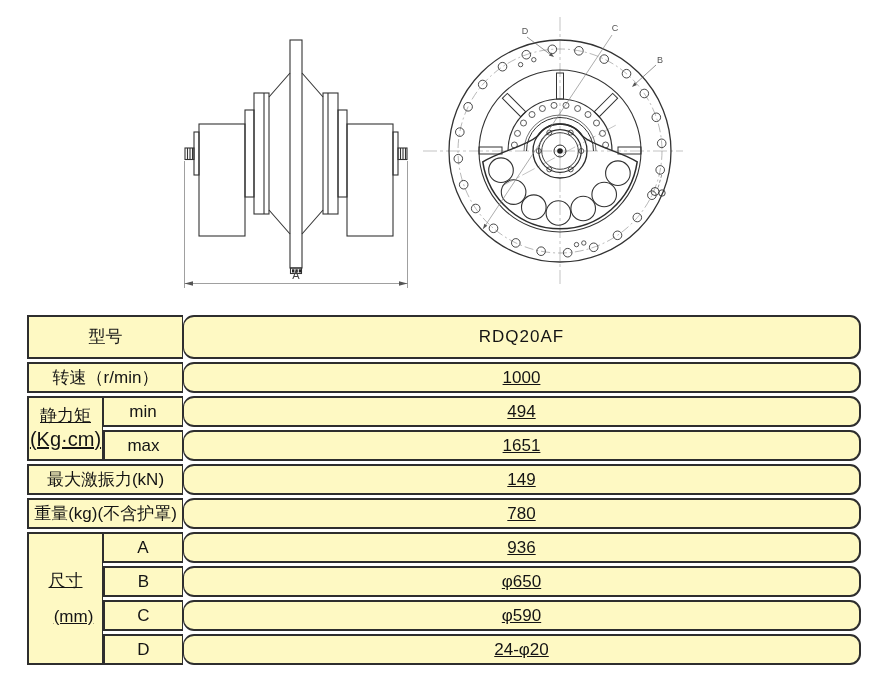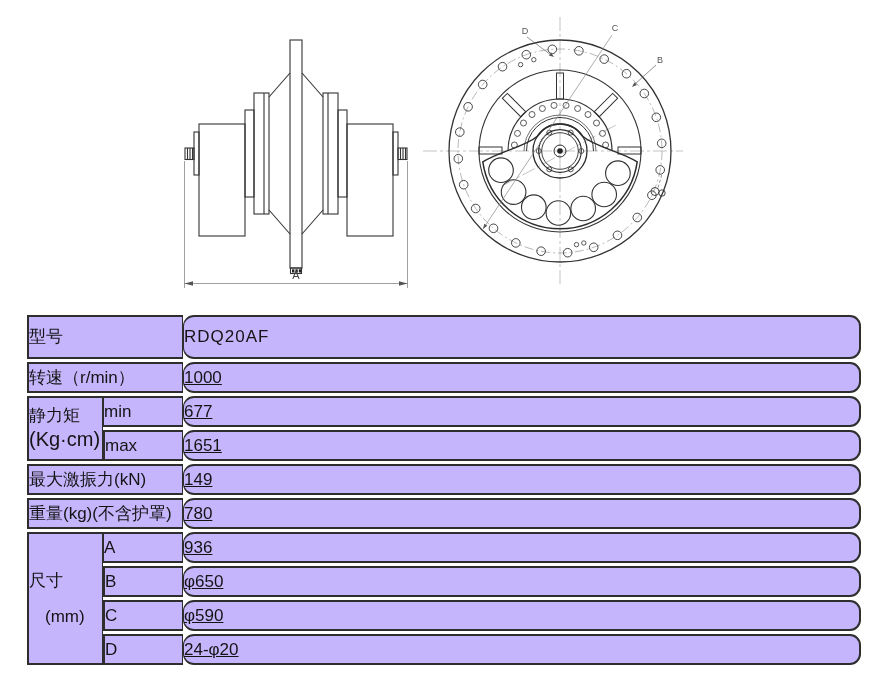--- a/index.html
+++ b/index.html
@@ -5,33 +5,33 @@
   html,body{margin:0;padding:0;background:#ffffff;}
   .page{position:relative;width:890px;height:692px;background:#fff;overflow:hidden;
         font-family:"Liberation Sans","DejaVu Sans",sans-serif;color:#111;}
   svg{position:absolute;}
   #side-svg{left:100px;top:20px;}
   #front-svg{left:415px;top:5px;}
 
   table.spec{position:absolute;left:27px;top:312px;width:834px;
              border-collapse:separate;border-spacing:0 3px;table-layout:fixed;}
   table.spec td{border:2px solid #2e2e2e;border-left-width:1px;border-right-width:1px;
-                vertical-align:middle;padding:0;
-                font-size:17px;line-height:1.15;background:#c4b5fd;color:#141414;}
+                text-align:center;vertical-align:middle;padding:0;
+                font-size:17px;line-height:1.15;background:#fef9c3;color:#141414;}
   table.spec td:first-child{border-left-width:2px;}
   table.spec td:last-child{border-right-width:2px;border-radius:11px;}
   tr.r-head td{height:40px;}
   tr.r-norm td{height:27px;}
   td.c-blue{background:#d3e8f4;}
   td.c-pink{background:#f0a4a4;font-size:19px;letter-spacing:1px;}
   td.c-cream{background:#fcf2d2;font-size:16px;}
   td.c-val{background:#ffffff;font-size:18px;text-decoration:underline;}
   td.small-label{font-size:14px;}
   td.sub-label{font-size:16px;}
-  .two-line div{line-height:1.25;}
+  .two-line div{line-height:1.25;text-decoration:underline;}
   .two-line .gap-top{margin-top:14px;padding-left:16px;}
   text.dwg-letter{font-size:9px;fill:#555;}
   text.dim-letter{font-size:11px;fill:#444;}
 </style>
 </head>
 <body>
 
 <div class="page">
 
   <svg id="side-svg" width="345" height="275" viewBox="0 0 345 275">
@@ -232,21 +232,21 @@
       <td colspan="2" class="c-blue">转速（r/min）</td>
       <td class="c-val">1000</td>
     </tr>
 
     <tr class="r-norm">
       <td rowspan="2" class="c-blue two-line">
         <div>静力矩</div>
         <div style="font-size:20px">(Kg·cm)</div>
       </td>
       <td class="c-blue sub-label">min</td>
-      <td class="c-val">677</td>
+      <td class="c-val">494</td>
     </tr>
     <tr class="r-norm">
       <td class="c-blue sub-label">max</td>
       <td class="c-val">1651</td>
     </tr>
 
     <tr class="r-norm">
       <td colspan="2" class="c-blue">最大激振力(kN)</td>
       <td class="c-val">149</td>
     </tr>

